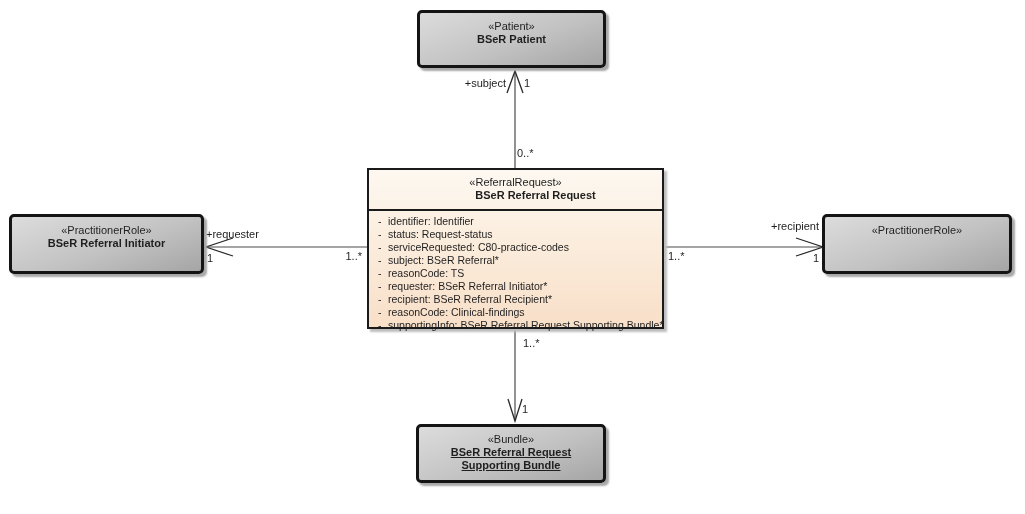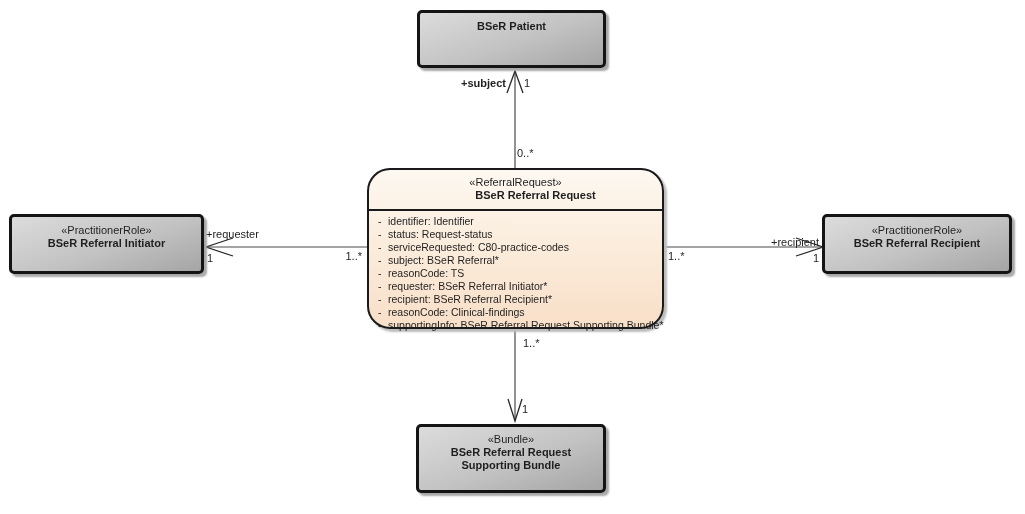--- a/index.html
+++ b/index.html
@@ -70,56 +70,56 @@
       <line x1="664" y1="247" x2="823" y2="247"></line>
     </g>
     <g stroke="#2a2a2a" stroke-width="1.3" fill="none">
       <polyline points="507,93 515,71 523,93"></polyline>
       <polyline points="508,399 515,421 522,399"></polyline>
       <polyline points="233,238 206,247 233,256"></polyline>
       <polyline points="796,238 823,247 796,256"></polyline>
     </g>
   </svg>
 
-  <div class="edge-label ra" style="left:450px;top:77px;width:56px;font-weight:bold;">+subject</div>
+  <div class="edge-label ra" style="left:450px;top:77px;width:56px;">+subject</div>
   <div class="edge-label" style="left:524px;top:77px;">1</div>
   <div class="edge-label" style="left:517px;top:147px;">0..*</div>
 
   <div class="edge-label" style="left:206px;top:228px;">+requester</div>
   <div class="edge-label" style="left:207px;top:252px;">1</div>
   <div class="edge-label ra" style="left:338px;top:250px;width:24px;">1..*</div>
 
-  <div class="edge-label ra" style="left:764px;top:236px;width:55px;">+recipient</div>
+  <div class="edge-label ra" style="left:764px;top:220px;width:55px;">+recipient</div>
   <div class="edge-label ra" style="left:806px;top:252px;width:13px;">1</div>
   <div class="edge-label" style="left:668px;top:250px;">1..*</div>
 
   <div class="edge-label ra" style="left:420px;top:403px;width:88px;margin-top:36px;">+supportingInfo</div>
   <div class="edge-label" style="left:522px;top:403px;">1</div>
   <div class="edge-label" style="left:523px;top:337px;">1..*</div>
 
   <div class="node gray" style="left:417px;top:10px;width:189px;height:58px;">
+    <div class="stereotype">«Patient»</div>
     <div class="clsname">BSeR Patient</div>
   </div>
 
   <div class="node gray" style="left:9px;top:214px;width:195px;height:60px;">
     <div class="stereotype">«PractitionerRole»</div>
     <div class="clsname">BSeR Referral Initiator</div>
   </div>
 
   <div class="node gray" style="left:822px;top:214px;width:190px;height:60px;">
     <div class="stereotype">«PractitionerRole»</div>
-    <div class="clsname">BSeR Referral Recipient</div>
   </div>
 
-  <div class="node gray" style="left:416px;top:424px;width:190px;height:69px;padding-top:6px;">
+  <div class="node gray" style="left:416px;top:424px;width:190px;height:59px;padding-top:6px;">
     <div class="stereotype">«Bundle»</div>
-    <div class="clsname" style="padding:0 18px;">BSeR Referral Request Supporting Bundle</div>
+    <div class="clsname" style="padding:0 18px;text-decoration:underline;">BSeR Referral Request Supporting Bundle</div>
   </div>
 
-  <div class="node central" style="left:367px;top:168px;width:297px;height:161px;border-radius:23px;">
+  <div class="node central" style="left:367px;top:168px;width:297px;height:161px;">
     <div class="central-header">
       <div class="stereotype">«ReferralRequest»</div>
       <div class="clsname">BSeR Referral Request</div>
     </div>
     <div class="attrs">
       <div class="attr-row">
         <span class="attr-dash">-</span>
         <span>identifier: Identifier</span>
       </div>
       <div class="attr-row">

